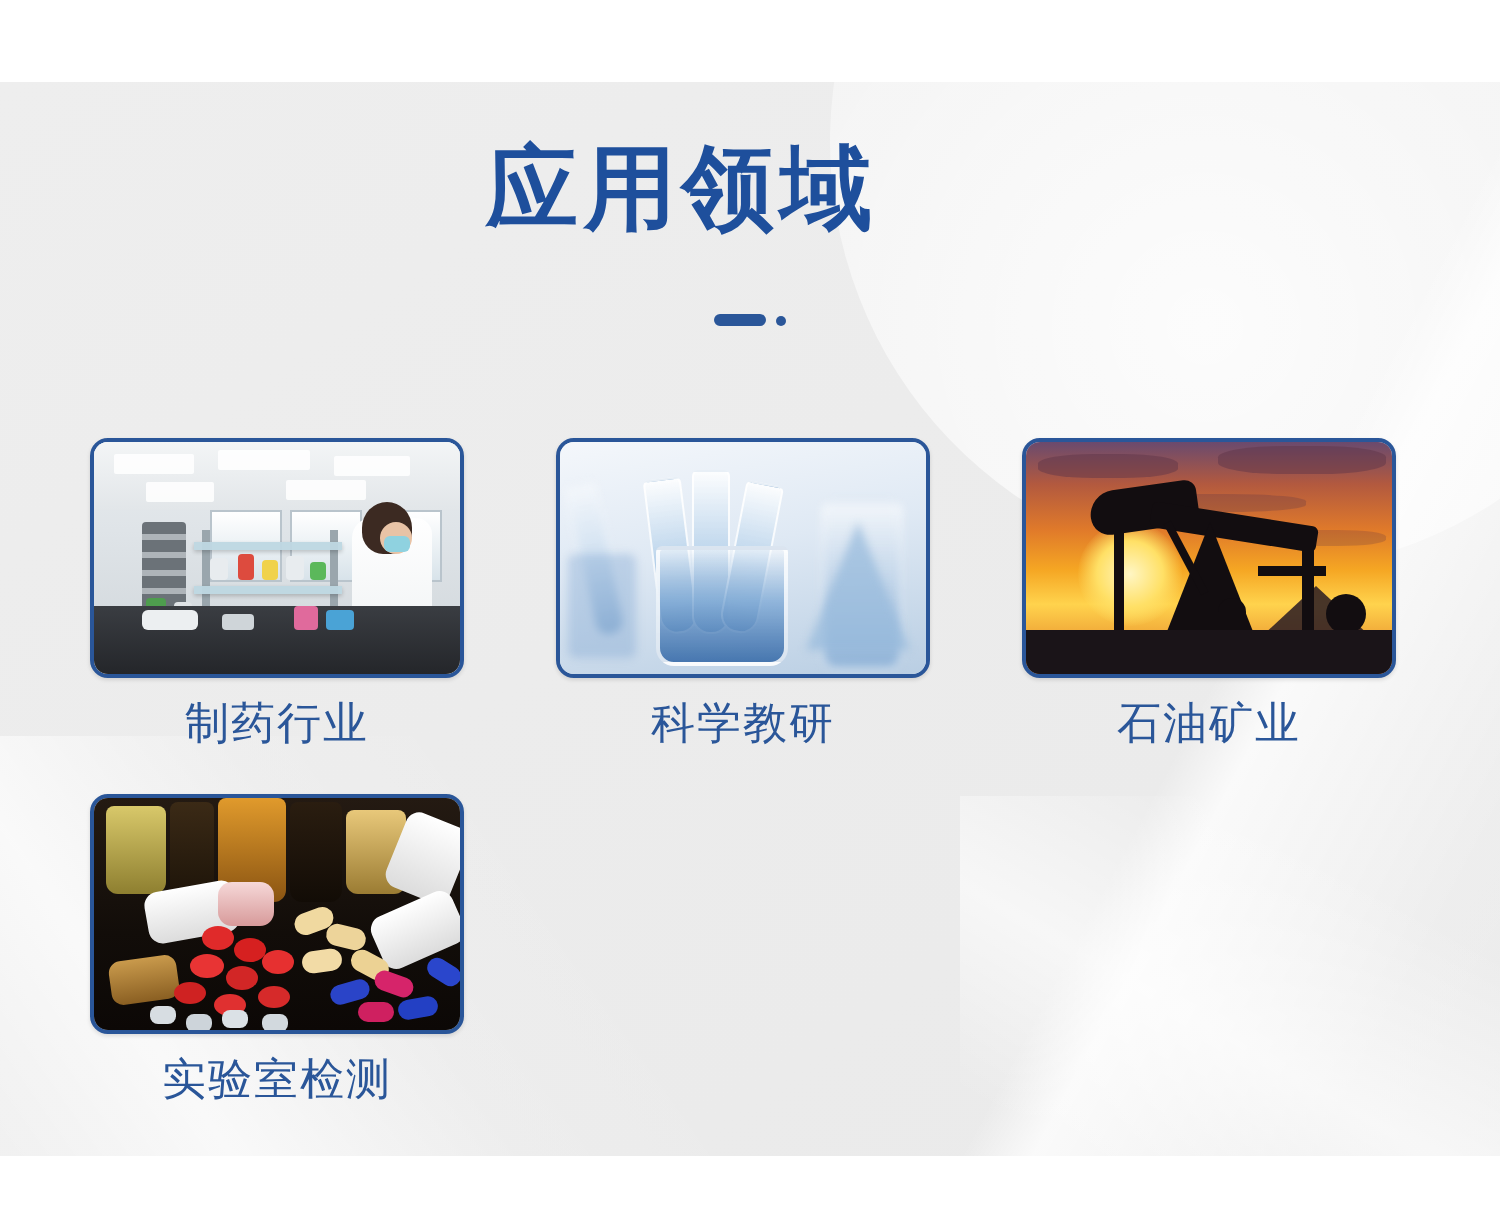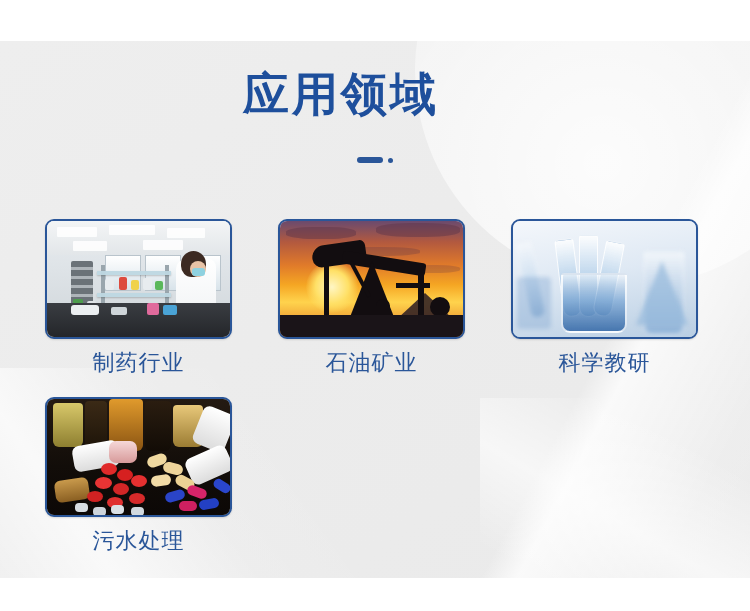--- a/index.html
+++ b/index.html
@@ -285,57 +285,57 @@
           <div class="lab-item" style="left:116px;top:84px;width:14px;height:10px;background:#4aa3d6;"></div>
         </div>
       </div>
       <div class="caption">制药行业</div>
     </div>
 
 
     <div class="card">
       <div class="thumb">
         <div class="art">
+          <div class="sci-bg"></div>
+          <div class="sci-blur sci-tube" style="left:10px;top:20px;width:14px;height:76px;opacity:.5;transform:rotate(-12deg);"></div>
+          <div class="sci-blur sci-bottle"></div>
+          <div class="sci-blur sci-flask"></div>
+          <div class="sci-tube" style="left:46px;top:18px;width:17px;height:76px;transform:rotate(-7deg);"></div>
+          <div class="sci-tube" style="left:66px;top:14px;width:17px;height:80px;"></div>
+          <div class="sci-tube" style="left:86px;top:20px;width:17px;height:74px;transform:rotate(11deg);"></div>
+          <div class="sci-beaker"></div>
+          <div class="sci-blur" style="left:4px;top:56px;width:34px;height:52px;background:rgba(120,160,205,.35);border-radius:4px;"></div>
+        </div>
+      </div>
+      <div class="caption">科学教研</div>
+    </div>
+
+    <div class="card">
+      <div class="thumb">
+        <div class="art">
           <div class="oil-bg"></div>
           <div class="oil-cloud" style="left:6px;top:6px;width:70px;height:12px;"></div>
           <div class="oil-cloud" style="left:96px;top:2px;width:84px;height:14px;"></div>
           <div class="oil-cloud" style="left:40px;top:26px;width:100px;height:9px;opacity:.6;"></div>
           <div class="oil-cloud" style="left:120px;top:44px;width:60px;height:8px;opacity:.5;"></div>
           <div class="oil-sun"></div>
           <div class="oil-mt"></div>
           <div class="oil-head"></div>
           <div class="oil-beam"></div>
           <div class="oil-tower"></div>
           <div class="oil-s" style="left:44px;top:40px;width:5px;height:58px;"></div>
           <div class="oil-s" style="left:138px;top:50px;width:6px;height:48px;"></div>
           <div class="oil-s" style="left:116px;top:62px;width:34px;height:5px;"></div>
           <div class="oil-s" style="left:60px;top:56px;width:40px;height:4px;transform:rotate(62deg);"></div>
           <div class="oil-s" style="left:150px;top:76px;width:20px;height:20px;border-radius:50%;"></div>
           <div class="oil-s" style="left:96px;top:78px;width:14px;height:20px;border-radius:8px 8px 0 0;"></div>
           <div class="oil-ground"></div>
         </div>
       </div>
       <div class="caption">石油矿业</div>
-    </div>
-
-    <div class="card">
-      <div class="thumb">
-        <div class="art">
-          <div class="sci-bg"></div>
-          <div class="sci-blur sci-tube" style="left:10px;top:20px;width:14px;height:76px;opacity:.5;transform:rotate(-12deg);"></div>
-          <div class="sci-blur sci-bottle"></div>
-          <div class="sci-blur sci-flask"></div>
-          <div class="sci-tube" style="left:46px;top:18px;width:17px;height:76px;transform:rotate(-7deg);"></div>
-          <div class="sci-tube" style="left:66px;top:14px;width:17px;height:80px;"></div>
-          <div class="sci-tube" style="left:86px;top:20px;width:17px;height:74px;transform:rotate(11deg);"></div>
-          <div class="sci-beaker"></div>
-          <div class="sci-blur" style="left:4px;top:56px;width:34px;height:52px;background:rgba(120,160,205,.35);border-radius:4px;"></div>
-        </div>
-      </div>
-      <div class="caption">科学教研</div>
     </div>
 
     <div class="card">
       <div class="thumb">
         <div class="art">
           <div class="ph-bg"></div>
           <div class="ph-jar" style="left:6px;top:4px;width:30px;height:44px;background:linear-gradient(180deg,#d8c86a,#8e7f30);"></div>
           <div class="ph-jar" style="left:38px;top:2px;width:22px;height:48px;background:linear-gradient(180deg,#3b2a16,#1d1409);"></div>
           <div class="ph-jar" style="left:62px;top:0px;width:34px;height:52px;background:linear-gradient(180deg,#e09a2c,#8a5412);"></div>
           <div class="ph-jar" style="left:98px;top:2px;width:26px;height:50px;background:linear-gradient(180deg,#2a1d10,#120c06);"></div>
@@ -361,17 +361,17 @@
           <div class="ph-pill" style="left:140px;top:88px;width:20px;height:10px;background:#d6246a;border-radius:6px;transform:rotate(20deg);"></div>
           <div class="ph-pill" style="left:152px;top:100px;width:20px;height:10px;background:#2340c4;border-radius:6px;transform:rotate(-10deg);"></div>
           <div class="ph-pill" style="left:132px;top:102px;width:18px;height:10px;background:#cf2060;border-radius:6px;"></div>
           <div class="ph-pill" style="left:166px;top:82px;width:18px;height:10px;background:#2a46cc;border-radius:6px;transform:rotate(32deg);"></div>
           <div class="ph-pill" style="left:28px;top:104px;width:13px;height:9px;background:#d7dde2;border-radius:4px;"></div>
           <div class="ph-pill" style="left:46px;top:108px;width:13px;height:9px;background:#cdd4da;border-radius:4px;"></div>
           <div class="ph-pill" style="left:64px;top:106px;width:13px;height:9px;background:#dbe1e6;border-radius:4px;"></div>
           <div class="ph-pill" style="left:84px;top:108px;width:13px;height:9px;background:#d2d9de;border-radius:4px;"></div>
         </div>
       </div>
-      <div class="caption">污水处理</div>
+      <div class="caption">实验室检测</div>
     </div>
 
   </div>
 </div>
 
 </body></html>

